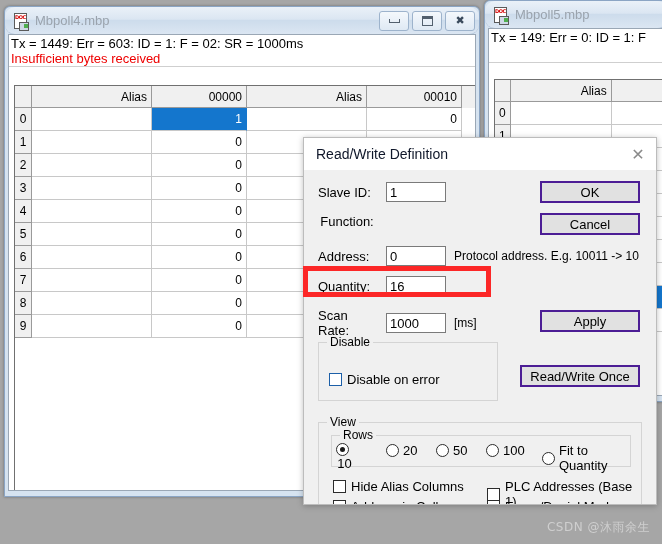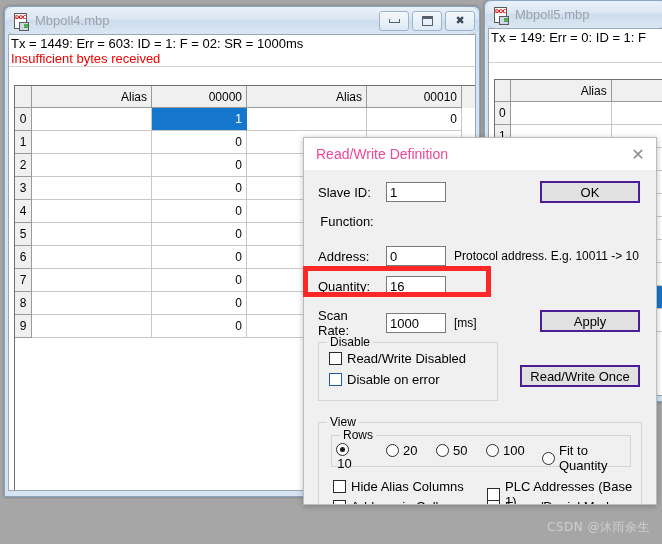--- a/index.html
+++ b/index.html
@@ -127,21 +127,21 @@
     background:#f0f0f0;
     border:1px solid #bcbcbc;
     box-shadow:0 1px 6px rgba(0,0,0,.25);
     overflow:hidden;
   }
   .dlg-title{
     height:32px;background:#fff;
     display:flex;align-items:center;
     padding-left:12px;
   }
-  .dlg-title .t{flex:1 1 auto;color:#ec4899;font-size:14px;}
+  .dlg-title .t{flex:1 1 auto;color:#0f172a;font-size:14px;}
   .dlg-close{
     width:36px;height:31px;display:flex;align-items:center;justify-content:center;
     color:#8a8a8a;font-size:16px;font-family:"DejaVu Sans",sans-serif;
   }
   .dlg-body{position:absolute;left:0;right:0;top:32px;bottom:0;}
 
   .field-row{position:absolute;display:flex;align-items:center;}
   .lbl{font-size:13px;color:#000;}
   .txtbox{
     background:#fff;border:1px solid #7a7a7a;
@@ -421,29 +421,26 @@
       <span class="txtbox" style="width:60px;margin-left:10px;">16</span>
     </div>
 
     <div class="field-row" style="left:14px;top:138px;">
       <span class="lbl" style="width:58px;">Scan Rate:</span>
       <span class="txtbox" style="width:60px;margin-left:10px;">1000</span>
       <span class="hint" style="margin-left:8px;">[ms]</span>
     </div>
 
     <div class="btn" style="left:236px;top:11px;width:100px;">OK</div>
+    <div class="btn" style="left:236px;top:43px;width:100px;">Cancel</div>
     <div class="btn" style="left:236px;top:140px;width:100px;">Apply</div>
     <div class="btn" style="left:216px;top:195px;width:120px;">Read/Write Once</div>
 
     <div class="groupbox" style="left:14px;top:172px;width:178px;height:57px;">
       <span class="gtitle">Disable</span>
-      <label class="chk" style="left:10px;top:8px;">
-        <span class="box"></span>
-        <span>Read/Write Disabled</span>
-      </label>
       <label class="chk blue" style="left:10px;top:29px;">
         <span class="box"></span>
         <span>Disable on error</span>
       </label>
     </div>
 
     <div class="groupbox" style="left:14px;top:252px;width:322px;height:100px;">
       <span class="gtitle">View</span>
 
       <div class="groupbox" style="left:12px;top:12px;width:298px;height:30px;">

